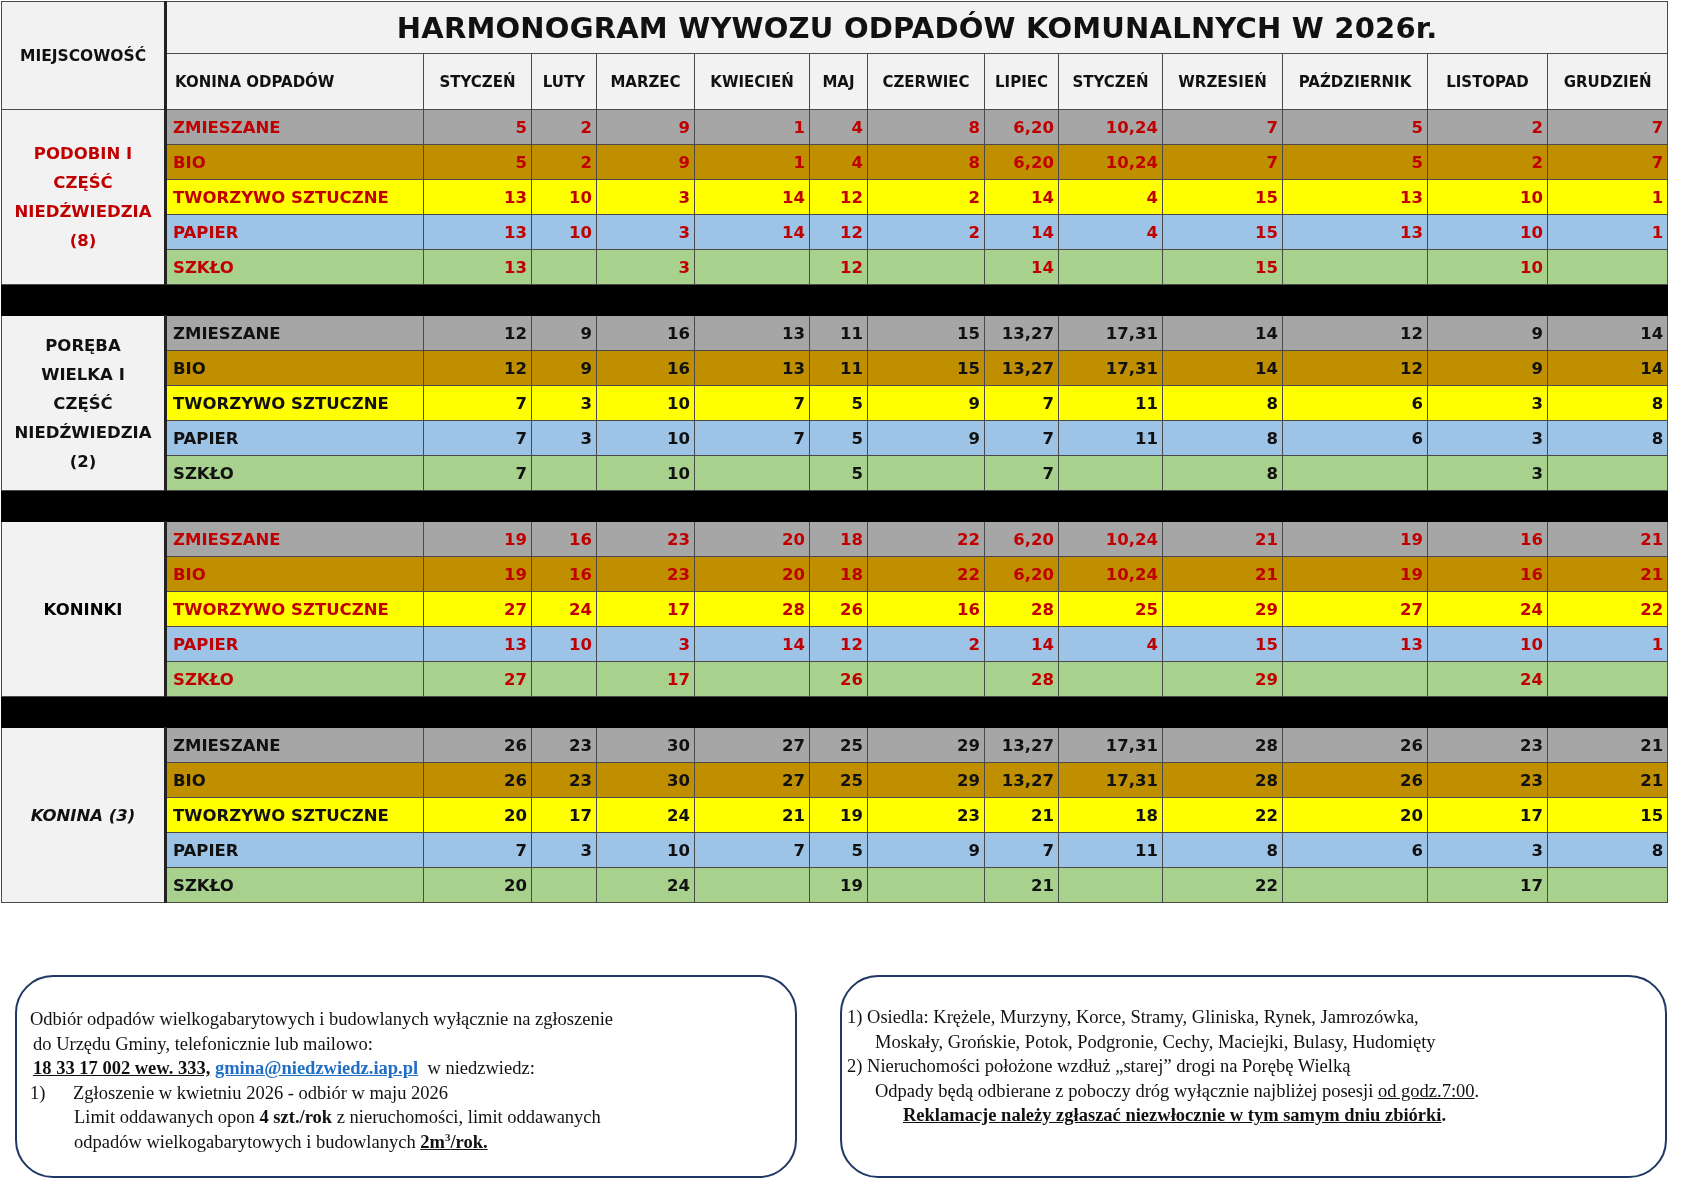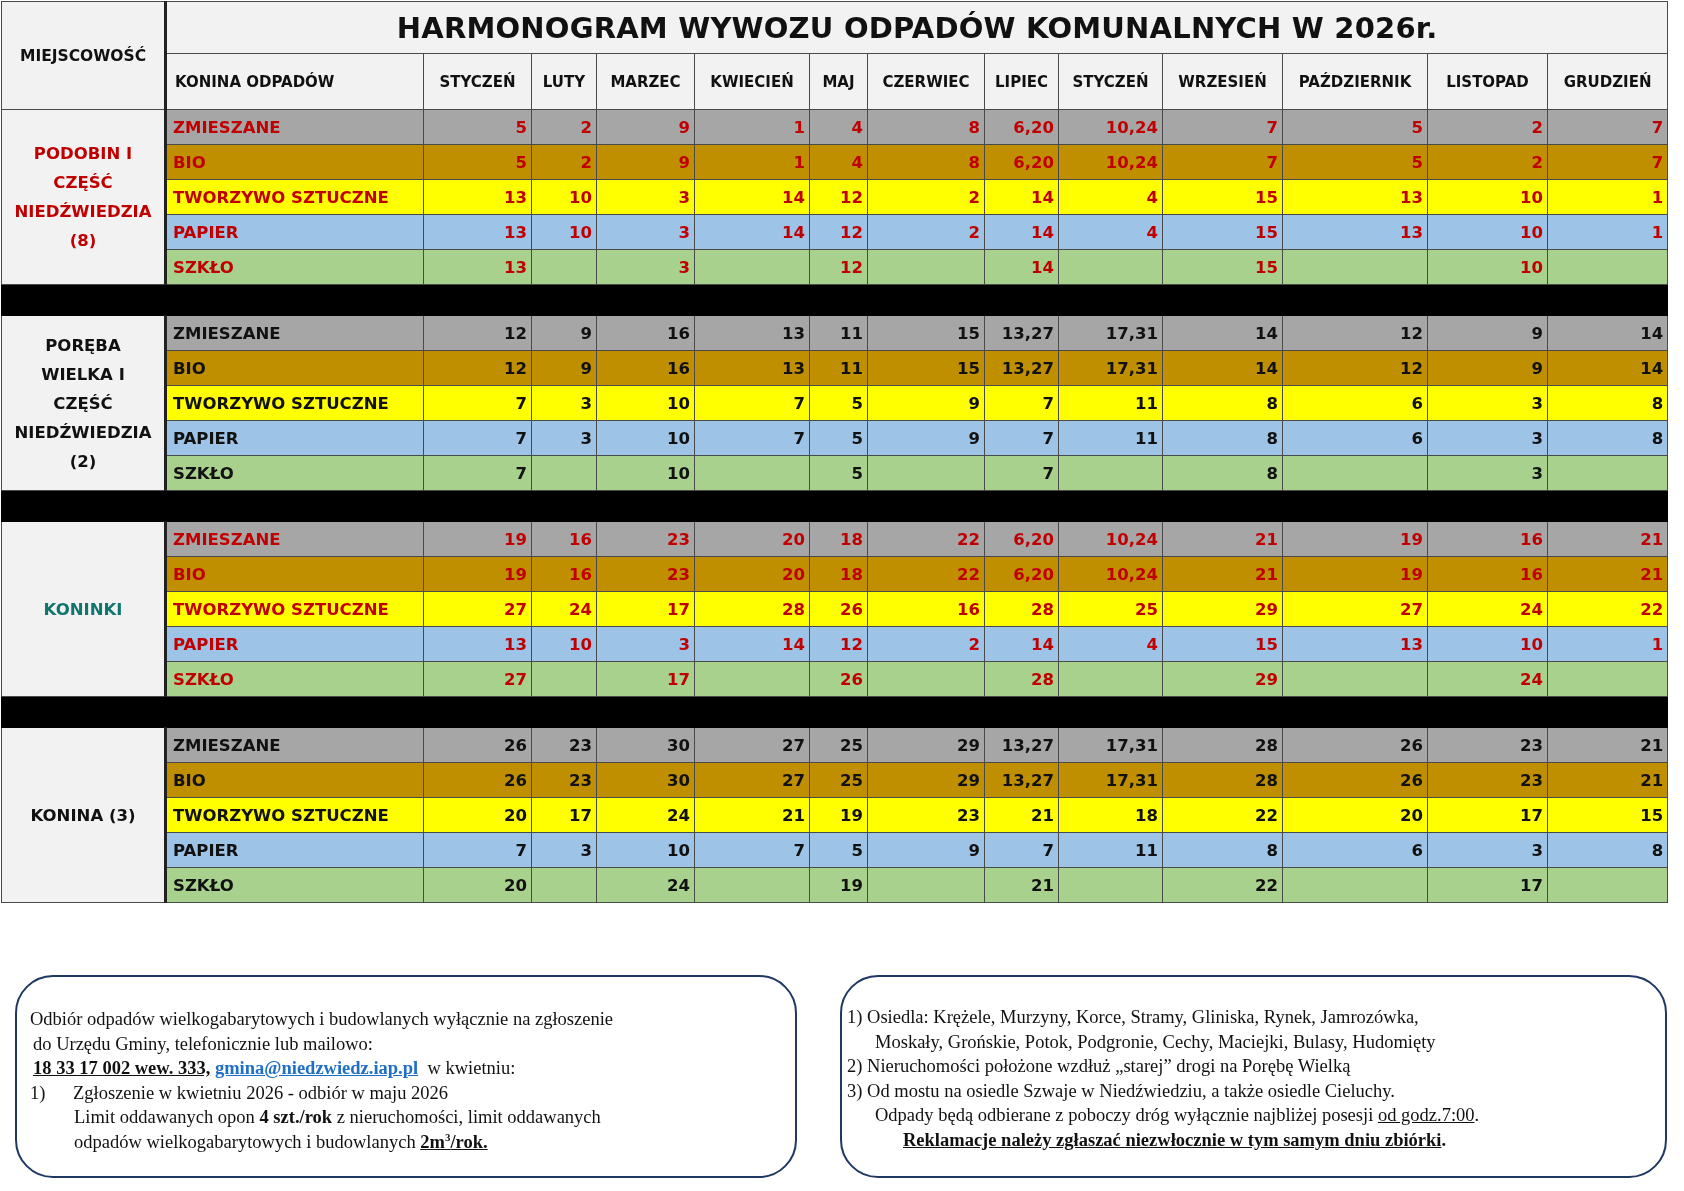--- a/index.html
+++ b/index.html
@@ -233,21 +233,21 @@
           <td class="c num dark" style="color: rgb(17, 17, 17);"></td>
           <td class="c num dark" style="color: rgb(17, 17, 17);">8</td>
           <td class="c num dark" style="color: rgb(17, 17, 17);"></td>
           <td class="c num dark" style="color: rgb(17, 17, 17);">3</td>
           <td class="c num dark" style="color: rgb(17, 17, 17);"></td>
         </tr>
         <tr class="gap">
           <td colspan="14"></td>
         </tr>
         <tr class="r zmieszane">
-          <td rowspan="5" class="loc-cell red" style="white-space: normal; color: #0f766e;">KONINKI</td>
+          <td rowspan="5" class="loc-cell red" style="white-space: normal; color: #000000;">KONINKI</td>
           <td class="c type-cell red" style="color: rgb(192, 0, 0);"><span>ZMIESZANE</span></td>
           <td class="c num red" style="color: rgb(192, 0, 0);">19</td>
           <td class="c num red" style="color: rgb(192, 0, 0);">16</td>
           <td class="c num red" style="color: rgb(192, 0, 0);">23</td>
           <td class="c num red" style="color: rgb(192, 0, 0);">20</td>
           <td class="c num red" style="color: rgb(192, 0, 0);">18</td>
           <td class="c num red" style="color: rgb(192, 0, 0);">22</td>
           <td class="c num red" style="color: rgb(192, 0, 0);">6,20</td>
           <td class="c num red" style="color: rgb(192, 0, 0);">10,24</td>
           <td class="c num red" style="color: rgb(192, 0, 0);">21</td>
@@ -312,21 +312,21 @@
           <td class="c num red" style="color: rgb(192, 0, 0);"></td>
           <td class="c num red" style="color: rgb(192, 0, 0);">29</td>
           <td class="c num red" style="color: rgb(192, 0, 0);"></td>
           <td class="c num red" style="color: rgb(192, 0, 0);">24</td>
           <td class="c num red" style="color: rgb(192, 0, 0);"></td>
         </tr>
         <tr class="gap">
           <td colspan="14"></td>
         </tr>
         <tr class="r zmieszane">
-          <td rowspan="5" class="loc-cell dark" style="white-space: normal; color: rgb(17, 17, 17);">KONINA (3)</td>
+          <td rowspan="5" class="loc-cell dark" style="white-space: normal; color: rgb(17, 17, 17); font-style: italic;">KONINA (3)</td>
           <td class="c type-cell dark" style="color: rgb(17, 17, 17);"><span>ZMIESZANE</span></td>
           <td class="c num dark" style="color: rgb(17, 17, 17);">26</td>
           <td class="c num dark" style="color: rgb(17, 17, 17);">23</td>
           <td class="c num dark" style="color: rgb(17, 17, 17);">30</td>
           <td class="c num dark" style="color: rgb(17, 17, 17);">27</td>
           <td class="c num dark" style="color: rgb(17, 17, 17);">25</td>
           <td class="c num dark" style="color: rgb(17, 17, 17);">29</td>
           <td class="c num dark" style="color: rgb(17, 17, 17);">13,27</td>
           <td class="c num dark" style="color: rgb(17, 17, 17);">17,31</td>
           <td class="c num dark" style="color: rgb(17, 17, 17);">28</td>
@@ -396,28 +396,27 @@
         </tr>
       </tbody>
   </table>
 
   <div class="note-box note-left">
     <p class="ind0"><span>Odbiór odpadów wielkogabarytowych i budowlanych wyłącznie na zgłoszenie</span></p>
     <p class="ind1"><span>do Urzędu Gminy, telefonicznie lub mailowo:</span></p>
     <p class="ind1">
       <span class="b u">18 33 17 002 wew. 333,</span>
       <span class="link">gmina@niedzwiedz.iap.pl</span>
-      &nbsp;<span>w kwietniu:</span>
+      &nbsp;<span>w niedzwiedz:</span>
     </p>
     <p><span class="li">1)</span><span>Zgłoszenie w kwietniu 2026 - odbiór w maju 2026</span></p>
     <p class="ind2"><span>Limit oddawanych opon </span><span class="b">4 szt./rok</span><span> z nieruchomości, limit oddawanych</span></p>
     <p class="ind2"><span>odpadów wielkogabarytowych i budowlanych </span><span class="b u"><span>2m</span><sup>3</sup><span>/rok.</span></span></p>
   </div>
 
   <div class="note-box note-right">
     <p><span>1) Osiedla: Krężele, Murzyny, Korce, Stramy, Gliniska, Rynek, Jamrozówka,</span></p>
     <p class="ind-r1"><span>Moskały, Grońskie, Potok, Podgronie, Cechy,  Maciejki, Bulasy, Hudomięty</span></p>
     <p class="ind-r0"><span>2) Nieruchomości położone wzdłuż „starej” drogi na Porębę Wielką</span></p>
-    <p><span>3) Od mostu na osiedle Szwaje w Niedźwiedziu, a także osiedle Cieluchy.</span></p>
     <p class="ind-r1"><span>Odpady będą odbierane z poboczy dróg wyłącznie najbliżej posesji </span><span class="u">od godz.7:00</span><span>.</span></p>
     <p class="center-line"><span class="b u">Reklamacje należy zgłaszać niezwłocznie w tym samym dniu zbiórki</span><span class="b">.</span></p>
   </div>
 </div>
 
 </body></html>

